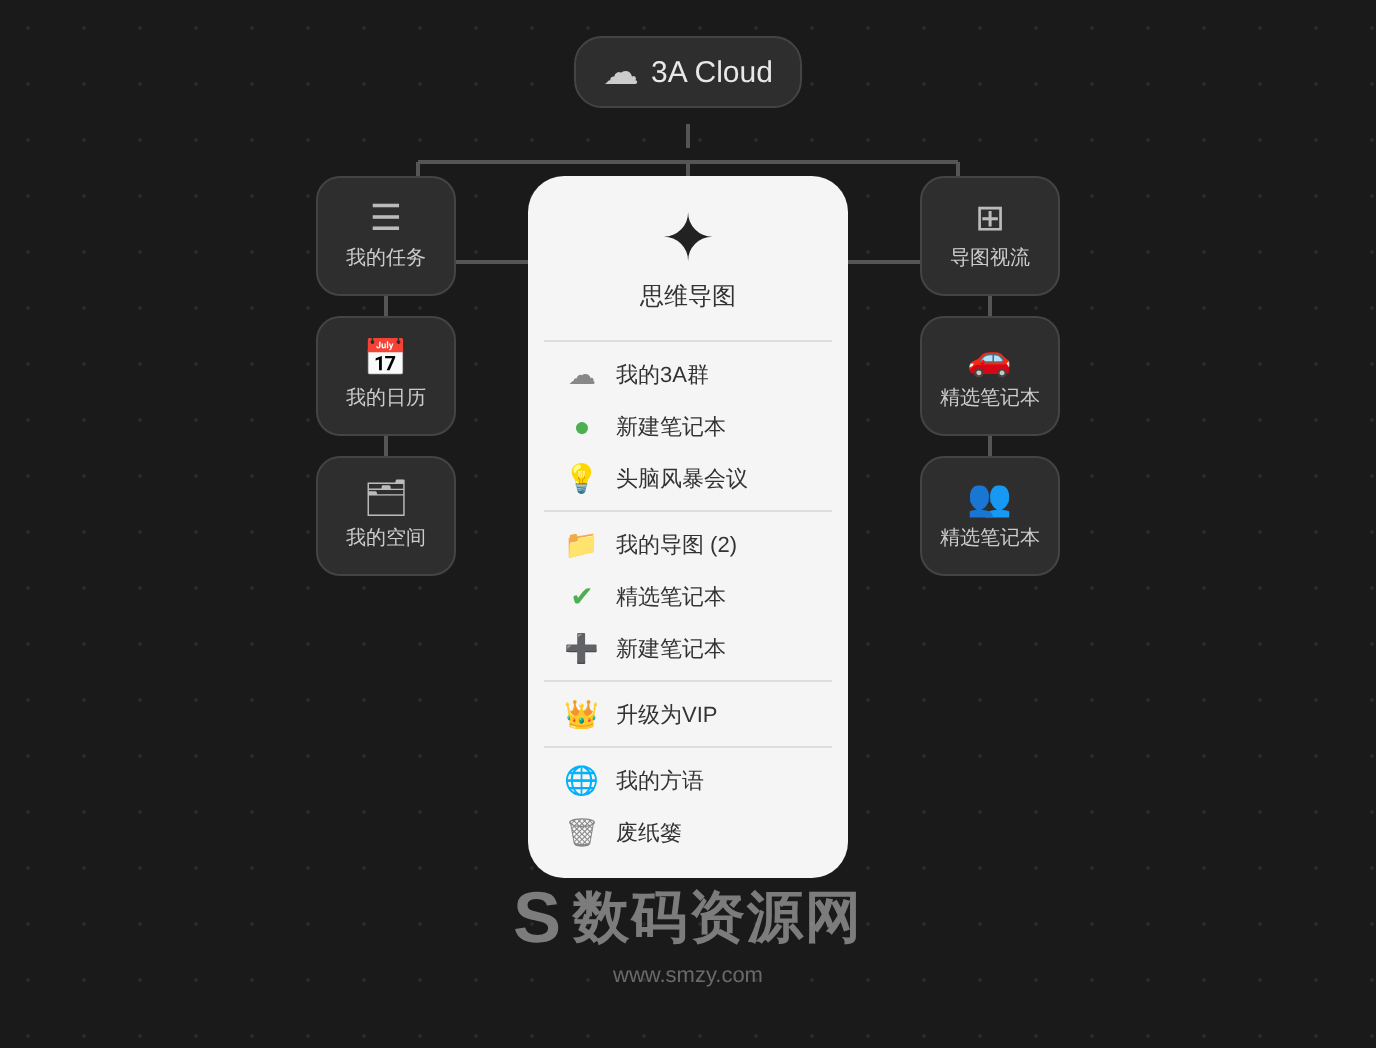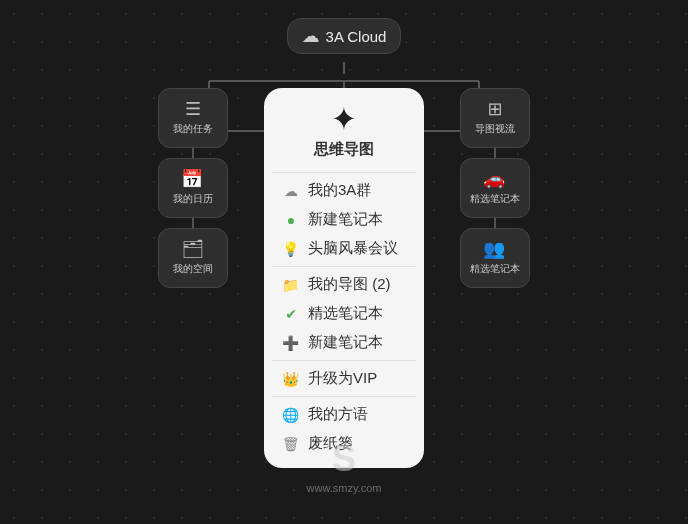--- a/index.html
+++ b/index.html
@@ -104,23 +104,23 @@
       flex-direction: column;
       align-items: center;
     }
 
     .center-top-icon {
       font-size: 32px;
       margin-bottom: 2px;
       color: #222;
     }
     .center-top-label {
-      font-size: 15px;
+      font-size: 12px;
       color: #333;
-      font-weight: 700;
+      font-weight: 400;
       margin-bottom: 10px;
     }
 
     .center-divider {
       width: 90%;
       height: 1px;
       background: #ddd;
       margin: 3px 0;
     }
 
@@ -132,21 +132,21 @@
       gap: 8px;
       cursor: pointer;
     }
     .center-item .item-icon {
       font-size: 14px;
       width: 18px;
       text-align: center;
       flex-shrink: 0;
     }
     .center-item .item-text {
-      font-size: 15px;
+      font-size: 11px;
       color: #333;
       white-space: nowrap;
     }
 
     
     .watermark {
       position: absolute;
       bottom: 30px;
       left: 50%;
       transform: translateX(-50%);
@@ -310,15 +310,16 @@
         </div>
       </div>
 
     </div>
   </div>
 </div>
 
 <div class="watermark">
   <div class="watermark-main">
     <span class="watermark-icon">S</span>
+    <span class="watermark-text">数码资源网</span>
   </div>
   <span class="watermark-url">www.smzy.com</span>
 </div>
 
 </body></html>

